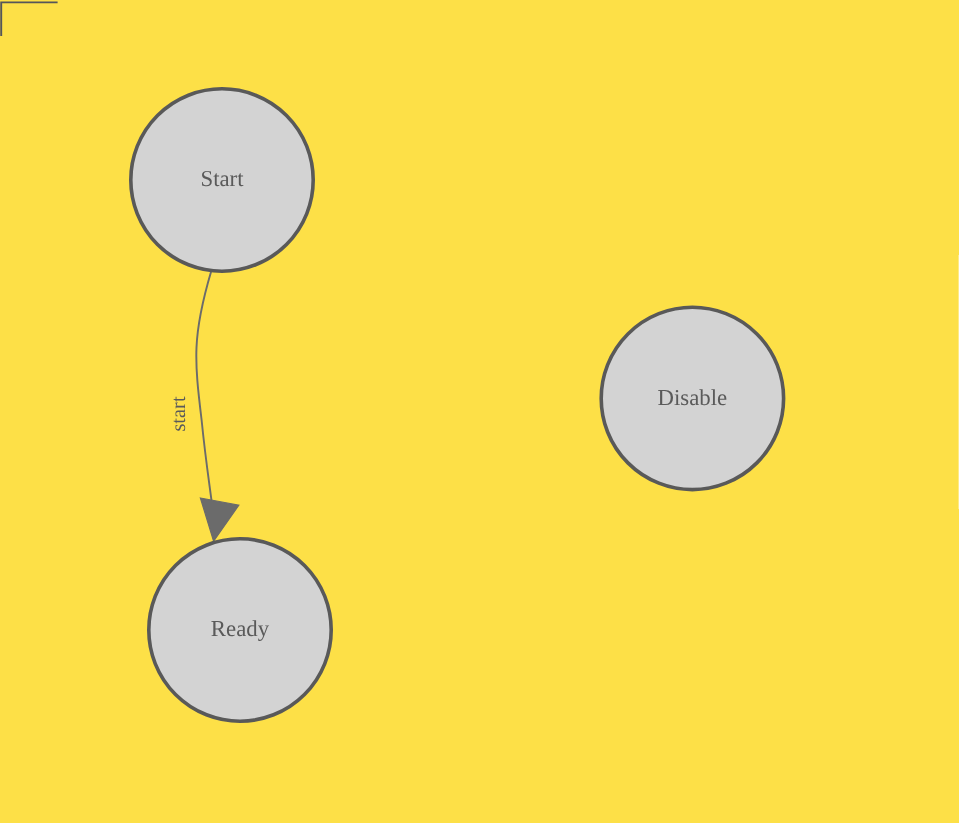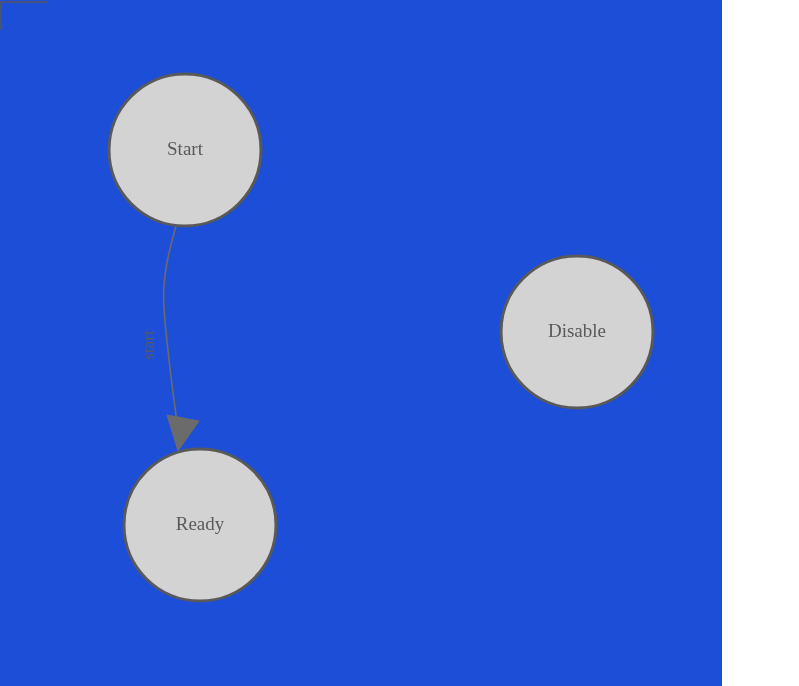--- a/index.html
+++ b/index.html
@@ -8,23 +8,23 @@
     background: #ffffff;
   }
   body {
     width: 799px;
     height: 686px;
     overflow: hidden;
     font-family: "Liberation Serif", "DejaVu Serif", serif;
   }
   #canvas-root {
     position: relative;
-    width: 722px;
+    width: 799px;
     height: 686px;
-    background: #1d4ed8;
+    background: #fde047;
     text-align: center;
   }
   #graph-svg {
     position: absolute;
     left: 0;
     top: 0;
     width: 799px;
     height: 686px;
     display: block;
   }

